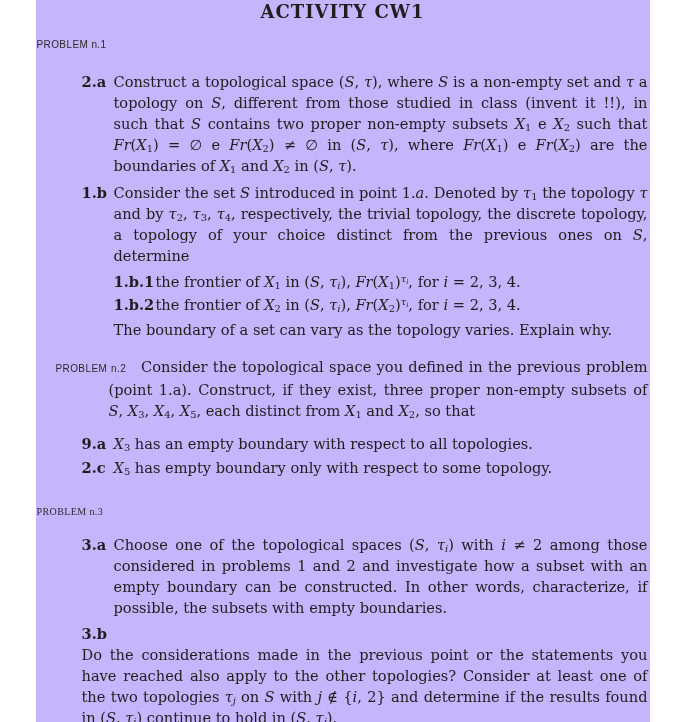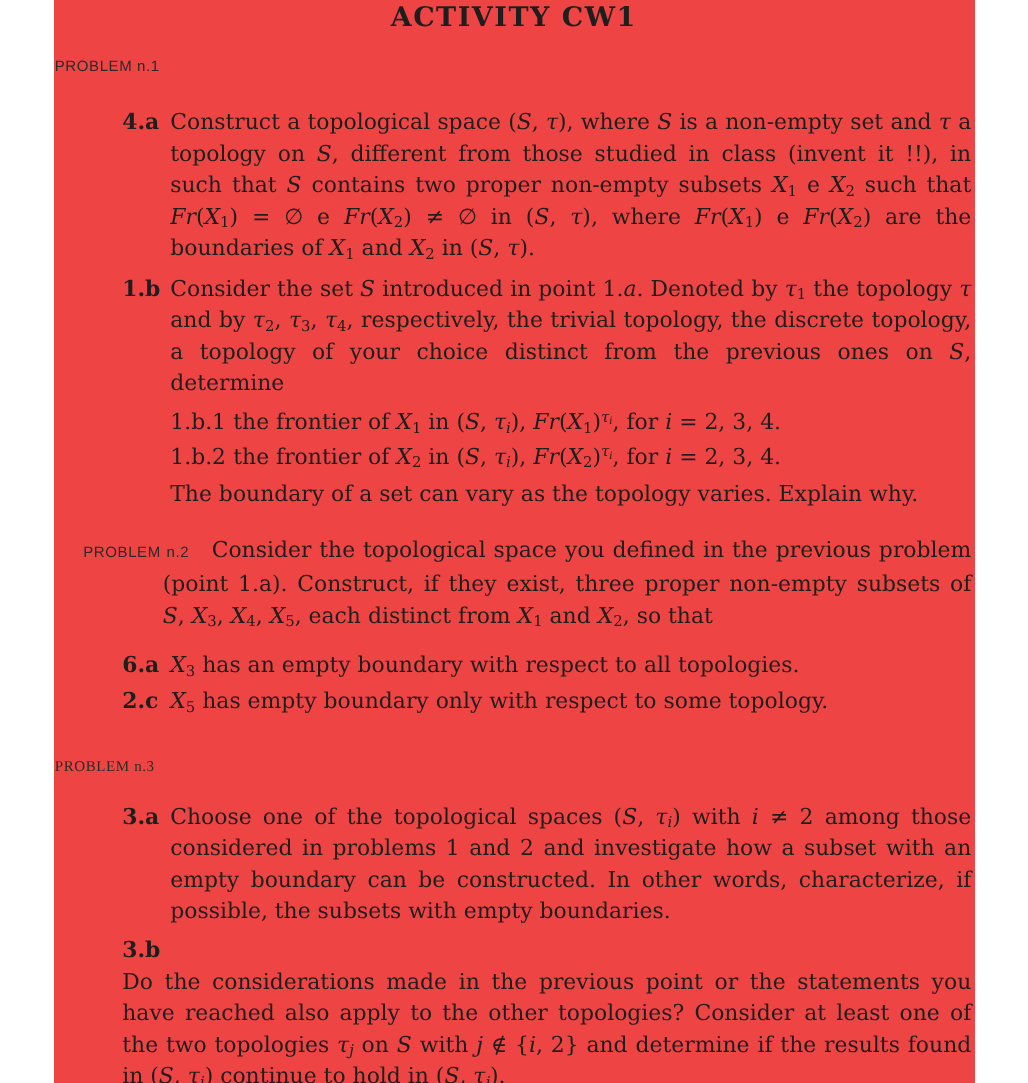--- a/index.html
+++ b/index.html
@@ -1,20 +1,20 @@
 <!DOCTYPE html>
 <html><head>
 <meta charset="utf-8">
 <style>
   html, body { margin:0; padding:0; background:#ffffff; }
   .page {
     position:relative;
     width:614px; height:722px;
     margin:0 auto;
-    background:#ef4444;
+    background:#c4b5fd;
     color:#1e1e1e;
     font-family:"DejaVu Serif", serif;
     font-size:14.6px;
     line-height:21px;
     overflow:hidden;
   }
   .title {
     text-align:center;
     font-weight:bold;
     font-size:18px;
@@ -37,21 +37,21 @@
   .item .ilabel { flex:none; width:32px; font-weight:bold; }
   .item .ibody { flex:1 1 auto; }
   .item-1a { margin-top:17px; }
   .item-1b { margin-top:6px; }
   .item-2a { margin-top:12px; }
   .item-2b, .item-2c { margin-top:3px; }
   .item-3a { margin-top:13px;justify-content:flex-end; }
   .item-3b { margin-top:5px;flex-direction:column; }
 
   .subitem { display:flex; margin-left:78px; margin-right:2px; text-align:justify; }
-  .subitem .slabel { flex:none; width:42px; font-weight:normal; }
+  .subitem .slabel { flex:none; width:42px; font-weight:bold; }
   .subitem .sbody { flex:1 1 auto; }
   .subitem-1b1 { margin-top:5px; }
   .subitem-1b2 { margin-top:2px; }
 
   .note { margin-left:78px; margin-right:2px; margin-top:4px; }
 
   .p2para {
     margin:16px 2px 0 1px;
     padding-left:72px;
     text-indent:-53px;
@@ -68,21 +68,21 @@
 <body>
 
 <div class="page">
 
   <div class="title">ACTIVITY CW1</div>
 
   <section>
     <span class="phead phead-block phead-p1">PROBLEM n.1</span>
 
     <div class="item item-1a">
-      <span class="ilabel">4.a</span>
+      <span class="ilabel">2.a</span>
       <div class="ibody">Construct a topological space (<i>S</i>, <i>τ</i>), where <i>S</i> is a non-empty set and <i>τ</i> a topology on <i>S</i>, different from those studied in class (invent it !!), in such that <i>S</i> contains two proper non-empty subsets <i>X</i><sub>1</sub> e <i>X</i><sub>2</sub> such that <i>Fr</i>(<i>X</i><sub>1</sub>) = ∅ e <i>Fr</i>(<i>X</i><sub>2</sub>) ≠ ∅ in (<i>S</i>, <i>τ</i>), where <i>Fr</i>(<i>X</i><sub>1</sub>) e <i>Fr</i>(<i>X</i><sub>2</sub>) are the boundaries of <i>X</i><sub>1</sub> and <i>X</i><sub>2</sub> in (<i>S</i>, <i>τ</i>).</div>
     </div>
 
     <div class="item item-1b">
       <span class="ilabel">1.b</span>
       <div class="ibody">Consider the set <i>S</i> introduced in point 1.<i>a</i>. Denoted by <i>τ</i><sub>1</sub> the topology <i>τ</i> and by <i>τ</i><sub>2</sub>, <i>τ</i><sub>3</sub>, <i>τ</i><sub>4</sub>, respectively, the trivial topology, the discrete topology, a topology of your choice distinct from the previous ones on <i>S</i>, determine</div>
     </div>
 
     <div class="subitem subitem-1b1">
       <span class="slabel">1.b.1</span>
@@ -96,21 +96,21 @@
 
     <div class="note">The boundary of a set can vary as the topology varies. Explain why.</div>
   </section>
 
   <section>
     <div class="p2para">
       <span class="phead">PROBLEM n.2</span><span>Consider the topological space you defined in the previous problem (point 1.a). Construct, if they exist, three proper non-empty subsets of <i>S</i>, <i>X</i><sub>3</sub>, <i>X</i><sub>4</sub>, <i>X</i><sub>5</sub>, each distinct from <i>X</i><sub>1</sub> and <i>X</i><sub>2</sub>, so that</span>
     </div>
 
     <div class="item item-2a">
-      <span class="ilabel">6.a</span>
+      <span class="ilabel">9.a</span>
       <div class="ibody"><i>X</i><sub>3</sub> has an empty boundary with respect to all topologies.</div>
     </div>
 
 
     <div class="item item-2c">
       <span class="ilabel">2.c</span>
       <div class="ibody"><i>X</i><sub>5</sub> has empty boundary only with respect to some topology.</div>
     </div>
   </section>
 

